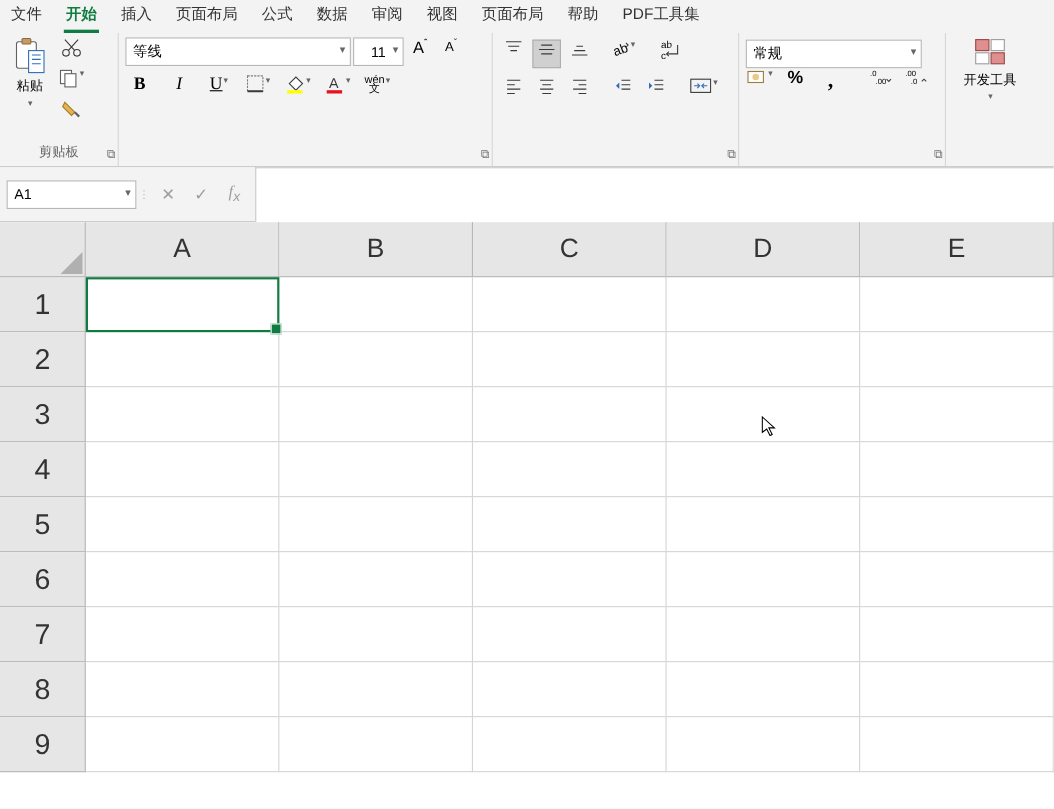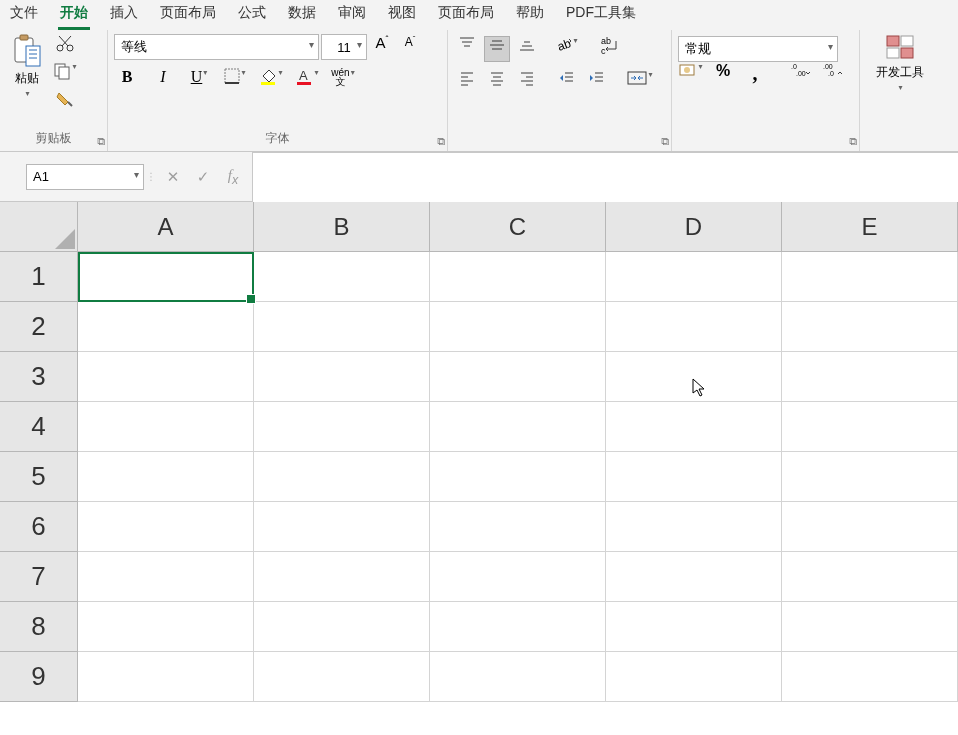--- a/index.html
+++ b/index.html
@@ -26,21 +26,21 @@
 .size-select { width: 46px; height: 26px; border: 1px solid #b7b7b7; background: #fff; font-size: 13px; padding: 0 2px; text-align: center; }
 .num-select { width: 160px; height: 26px; border: 1px solid #b7b7b7; background: #fff; font-size: 13px; padding: 0 18px 0 6px; appearance: none; }
 .select-wrap { position: relative; display: inline-block; }
 .select-wrap::after { content: "▾"; position: absolute; right: 5px; top: 5px; font-size: 10px; color: #666; pointer-events: none; }
 
 .icon { display: inline-flex; align-items: center; justify-content: center; }
 .drop-tri { font-size: 8px; color: #666; margin-left: 1px; }
 
 
 .fxbar { display: flex; align-items: center; height: 50px; background: #f3f3f3; border-bottom: 1px solid #c8c8c8; }
-.namebox-wrap { position: relative; padding-left: 20px; }
+.namebox-wrap { position: relative; }
 .namebox { width: 118px; height: 26px; border: 1px solid #b7b7b7; background: #fff; font-size: 13px; padding: 0 18px 0 6px; margin-left: 6px; }
 .fxbar-sep { width: 14px; text-align: center; color: #bdbdbd; font-size: 10px; }
 .fxbtn { width: 30px; height: 30px; display: flex; align-items: center; justify-content: center; color: #9e9e9e; cursor: pointer; font-size: 15px; }
 .formula-input { flex: 1; height: 50px; border: 1px solid #c8c8c8; border-right: none; border-bottom: none; background: #fff; padding: 4px 6px; font-size: 13px; margin-left: 4px; }
 
 
 .sheet { display: flex; height: 533px; background: #fff; }
 .corner { width: 78px; height: 50px; background: #e6e6e6; border-right: 1px solid #b7b7b7; border-bottom: 1px solid #b7b7b7; position: relative; }
 .corner::after { content: ""; position: absolute; right: 2px; bottom: 2px; border-left: 20px solid transparent; border-bottom: 20px solid #b0b0b0; }
 .col-headers { display: flex; }
@@ -171,21 +171,20 @@
               </svg>
             </span>
             <span class="drop-tri">▾</span>
           </div>
         <div class="small-btn">
             <span style="font-size:10px;line-height:9px;text-align:center"><span>wén</span><br>文</span>
             <span class="drop-tri">▾</span>
           </div>
       </div>
     </div>
-    <div class="ribbon-group-label">字体</div>
     <div class="launcher">⧉</div>
   </div>
 
   <div class="ribbon-group" style="width:224px">
     <div class="ribbon-group-body vcol" style="gap:8px;padding-top:2px">
       <div class="row" style="gap:4px">
         <div class="small-btn">
             <span class="icon">
               <svg width="16" height="16">
                 <line x1="1" y1="2" x2="15" y2="2" stroke="#3a3a3a"></line>

